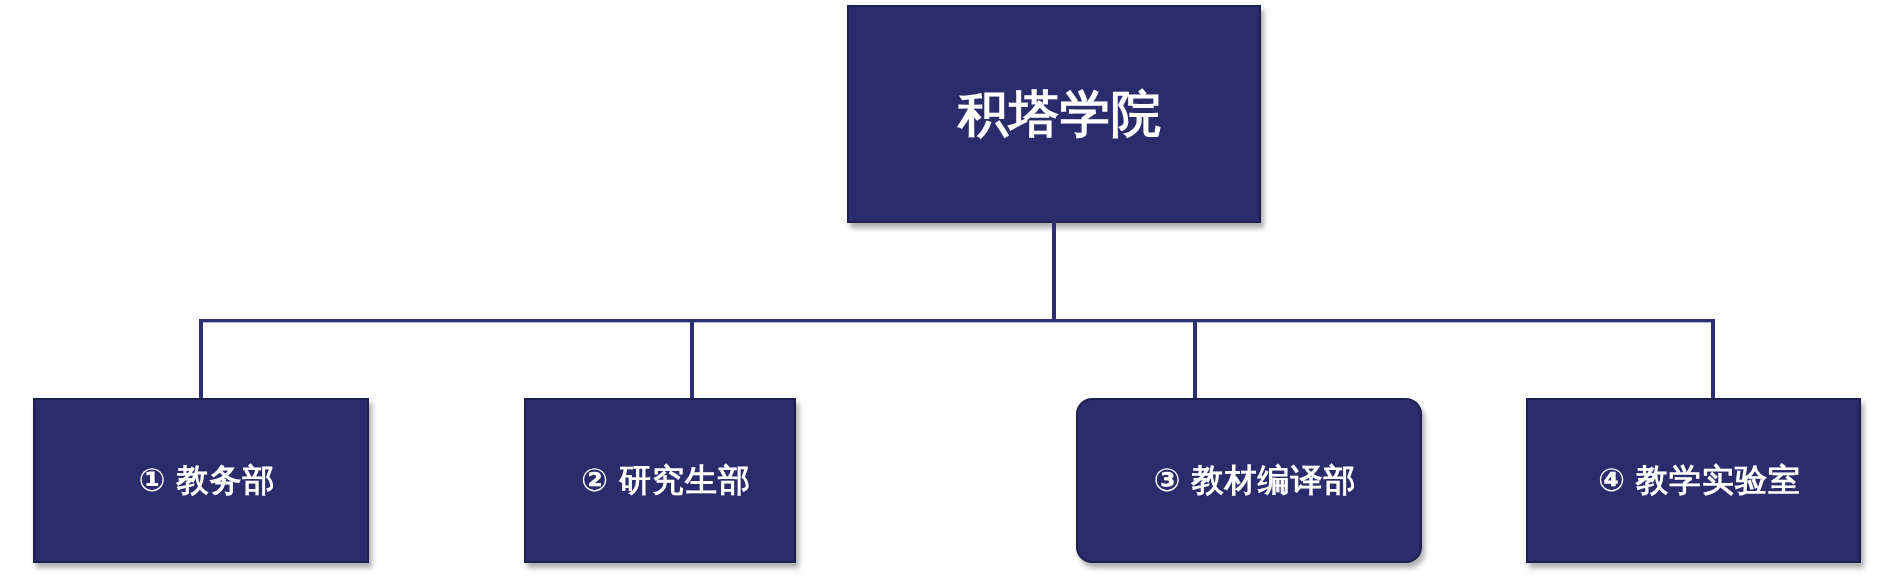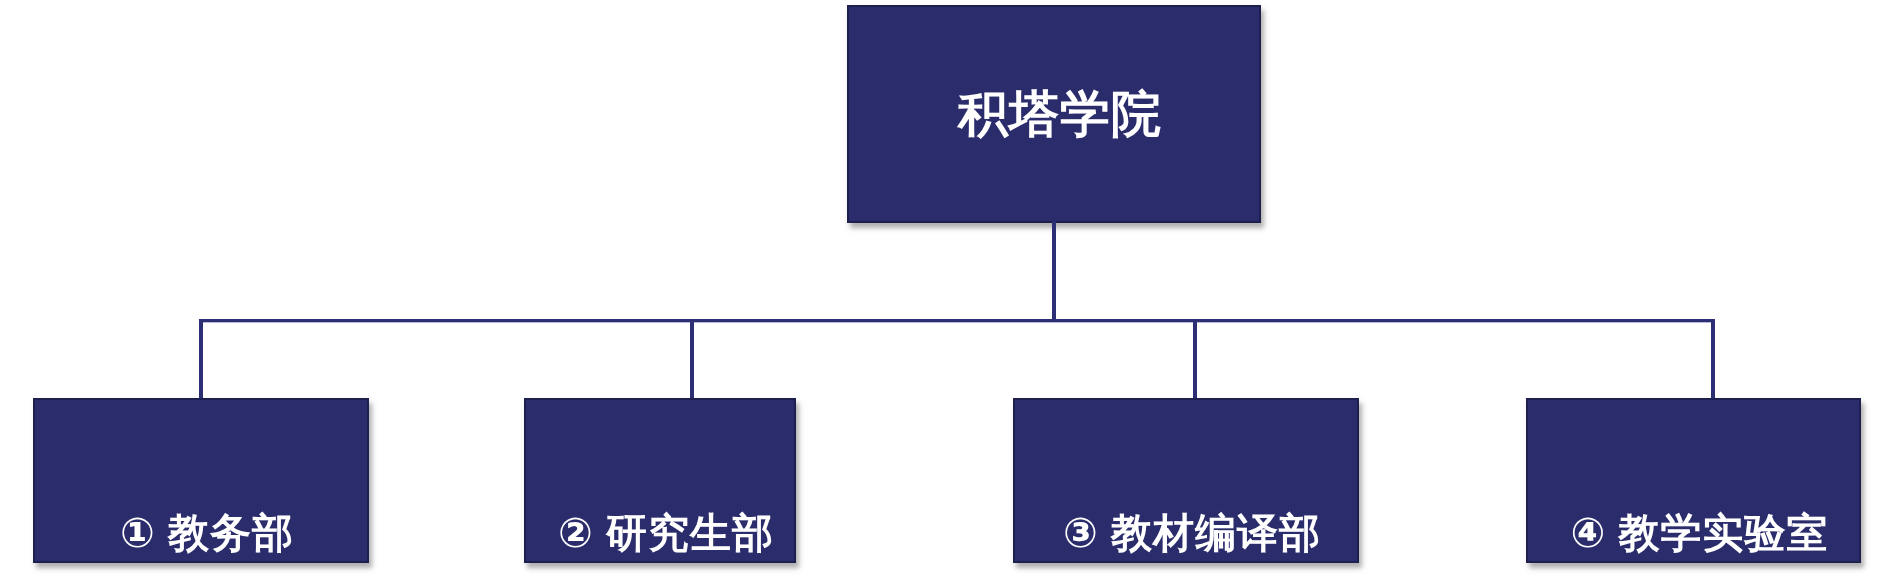--- a/index.html
+++ b/index.html
@@ -34,24 +34,24 @@
     letter-spacing: 1px;
     white-space: nowrap;
   }
 
   .root-box {
     left: 823px; top: 5px;
     width: 414px; height: 218px;
     font-size: 50px;
   }
 
-  .child-box { top: 398px; height: 165px; font-size: 41px; align-items: flex-end; }
+  .child-box { top: 398px; height: 165px; font-size: 32px; }
   .child-box.c0 { left: 9px;    width: 336px; }
   .child-box.c1 { left: 500px;  width: 272px; }
-  .child-box.c2 { left: 989px;  width: 346px; }
+  .child-box.c2 { left: 1052px;  width: 346px; border-radius: 16px; }
   .child-box.c3 { left: 1502px; width: 335px; }
 
   .connector {
     position: absolute;
     background: var(--line-color);
   }
   .connector.h-line {
     left: 175px; top: 319px;
     width: 1516px; height: 4px;
     border-bottom: 1px solid #b9b8dd;

